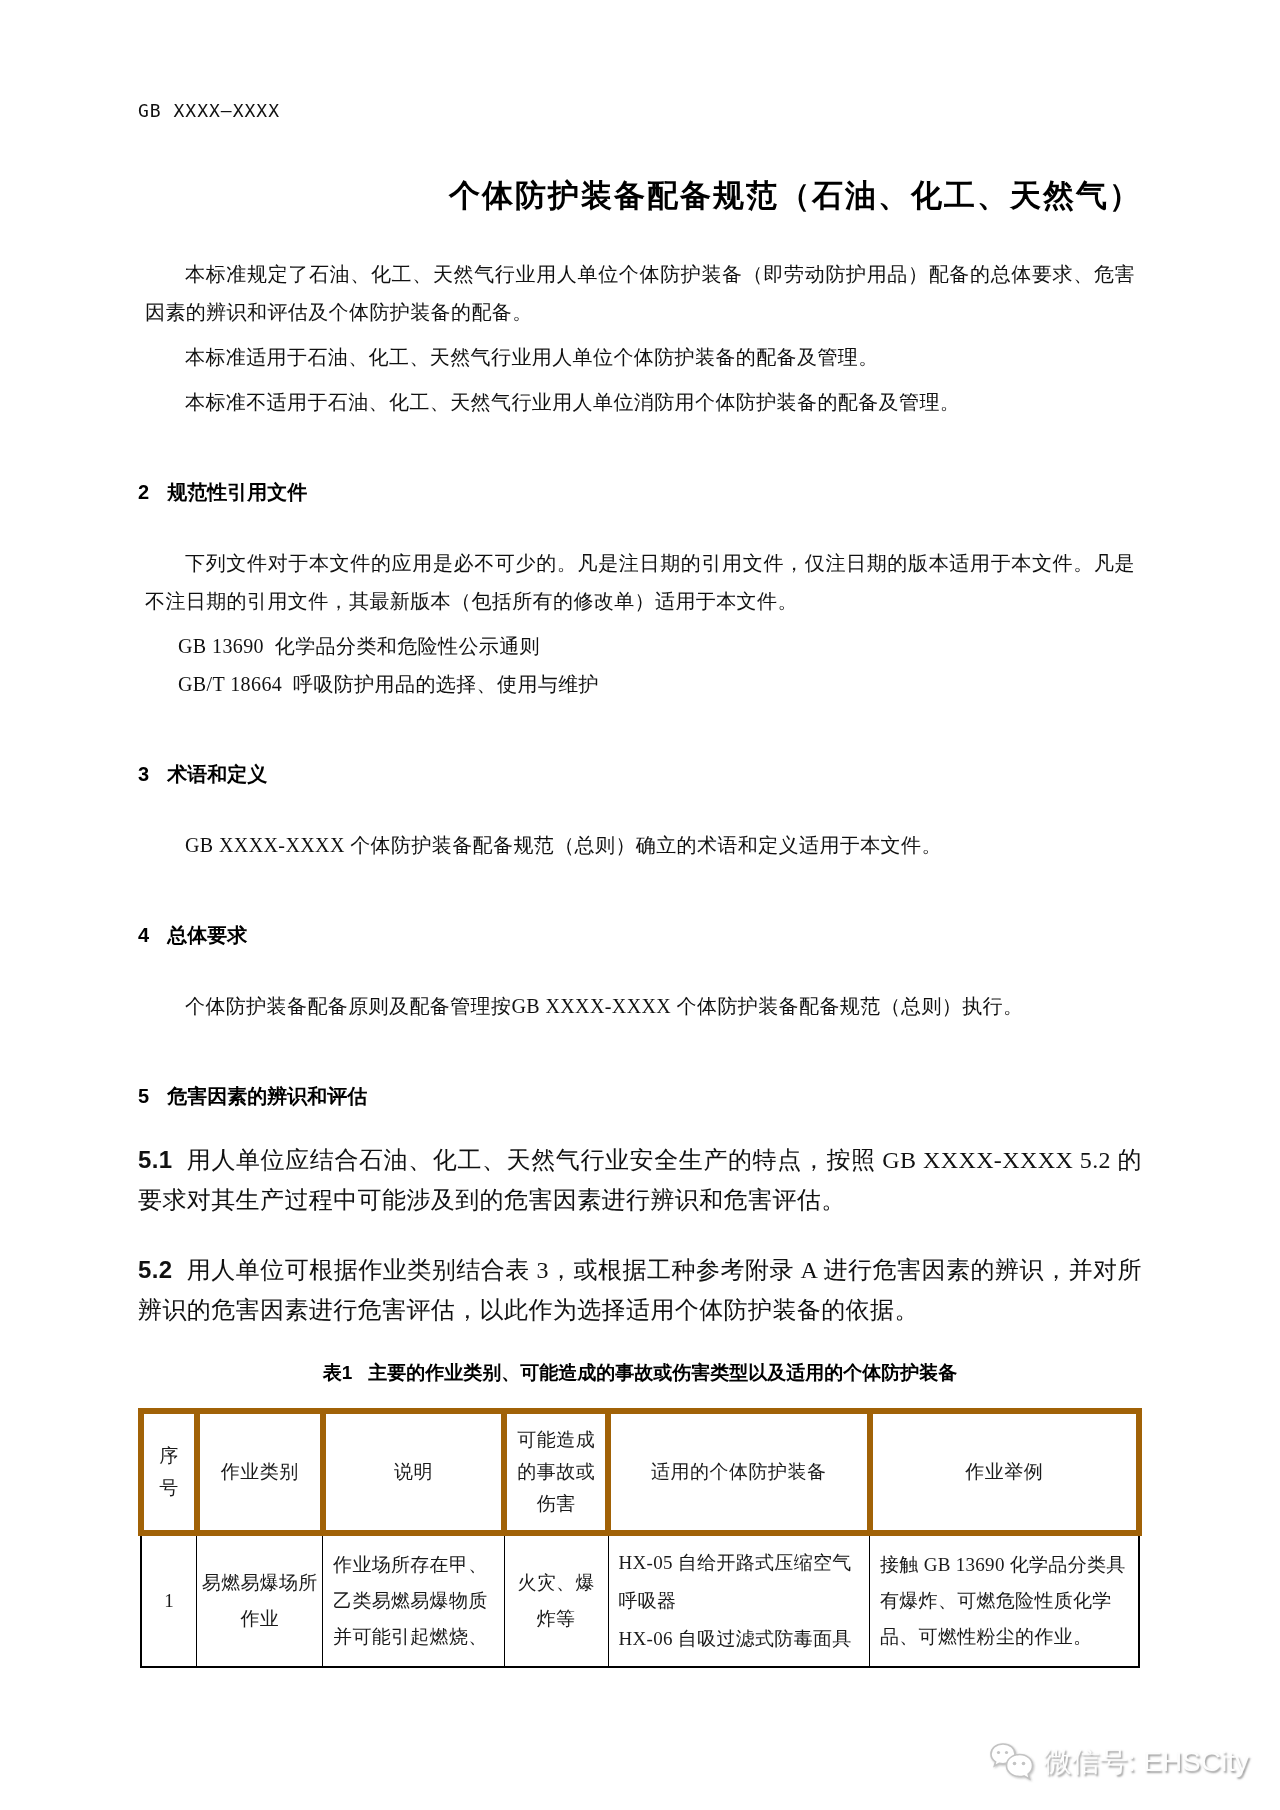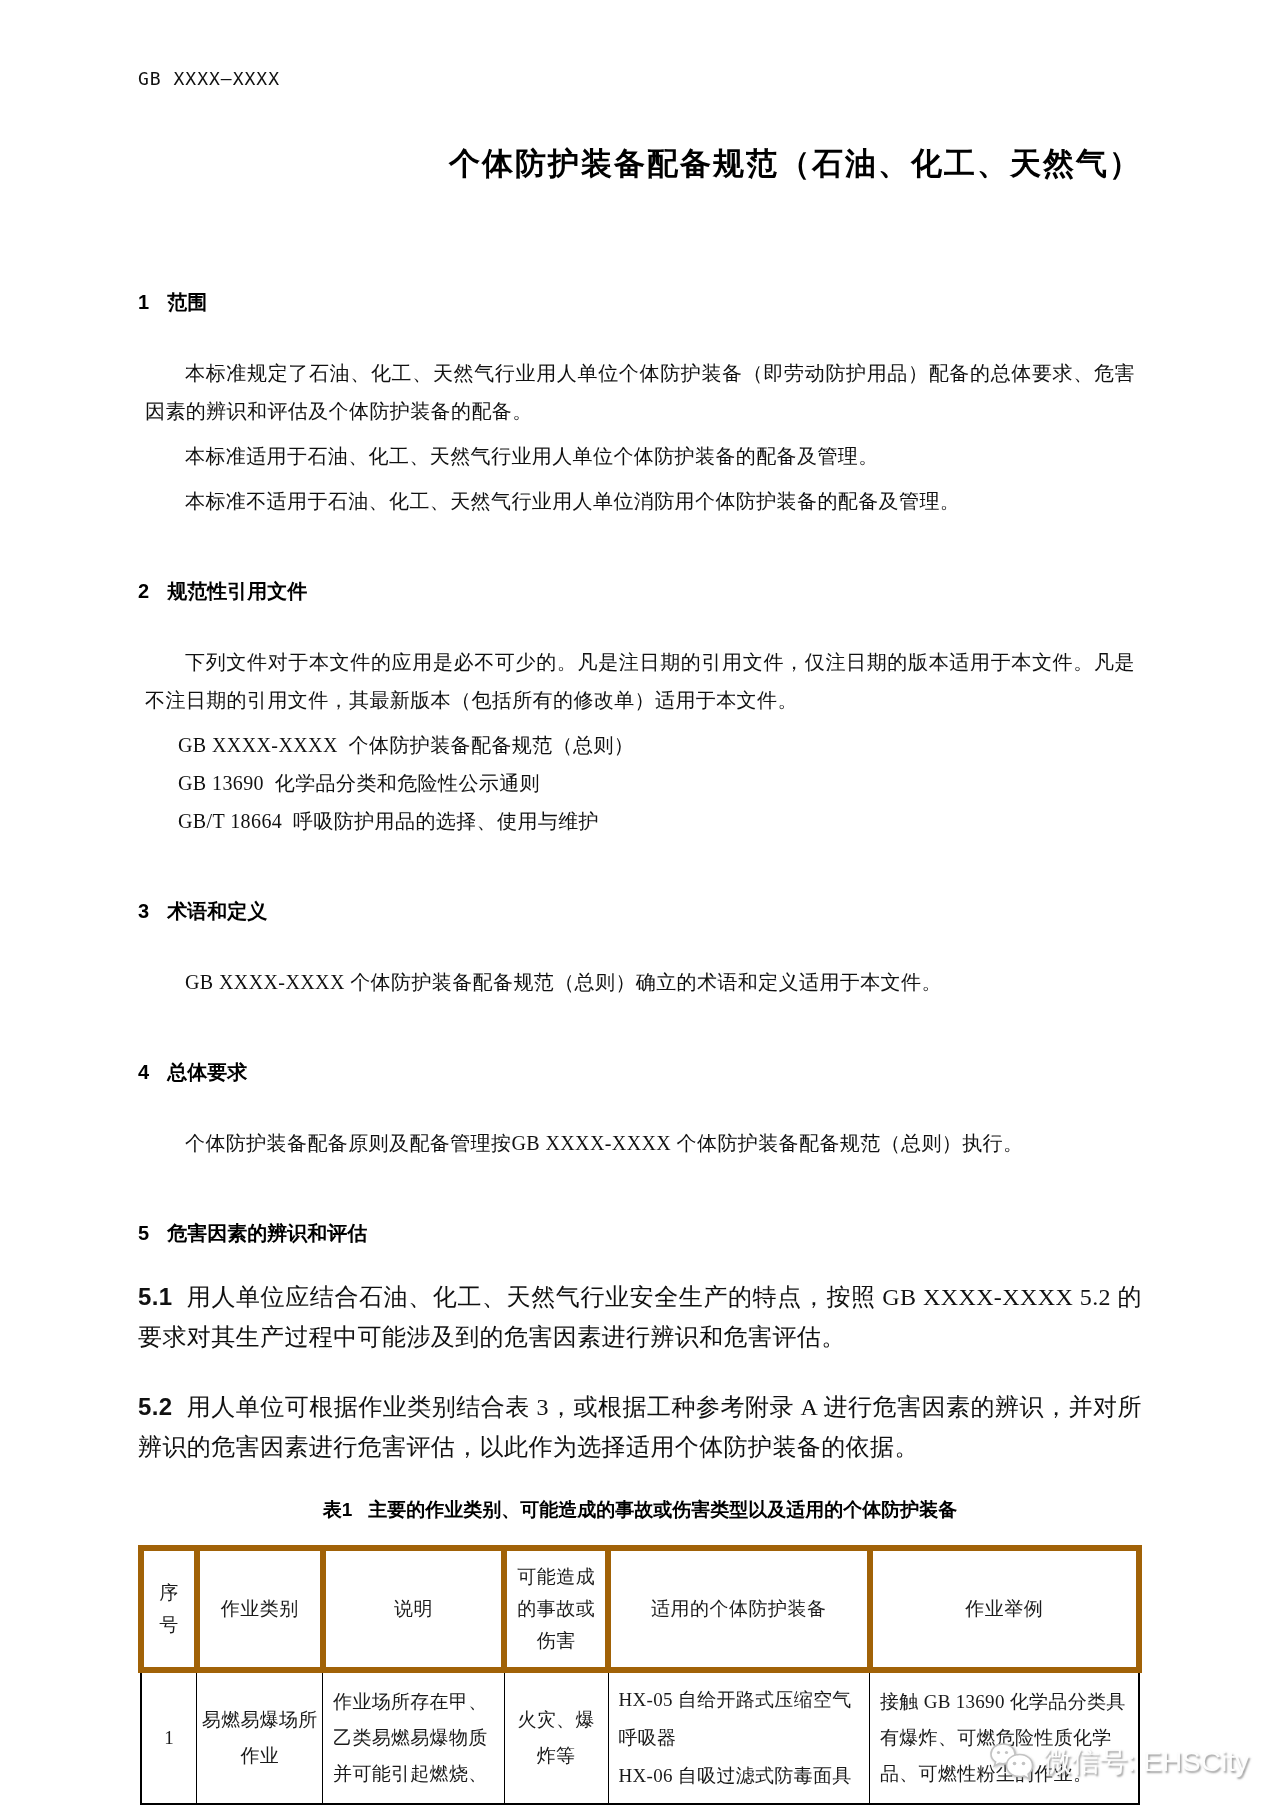--- a/index.html
+++ b/index.html
@@ -2,21 +2,21 @@
 <html lang="zh"><head>
 <meta charset="utf-8">
 <style>
   html,body{margin:0;padding:0;background:#ffffff;}
   .page{
     position:relative;
     width:1280px;height:1810px;
     margin:0 auto;
     background:#ffffff;
     box-sizing:border-box;
-    padding:68px 138px 0 138px;
+    padding:100px 138px 0 138px;
     font-family:"Liberation Serif","DejaVu Serif",serif;
     color:#1a1a1a;
     overflow:hidden;
   }
   .doc-code{
     font-family:"DejaVu Sans Mono","Liberation Mono",monospace;
     font-size:18px;
     letter-spacing:1px;
     color:#111;
   }
@@ -122,35 +122,31 @@
 </style>
 </head>
 <body>
 
 <div class="page">
 
   <div class="doc-code">GB XXXX—XXXX</div>
 
   <h1 class="title">个体防护装备配备规范（石油、化工、天然气）</h1>
 
-  <div class="sec-heading first">
-    <span class="sec-num">1</span><span>范围</span>
-  </div>
   <div class="body-block">
     <p class="body-text indent">本标准规定了石油、化工、天然气行业用人单位个体防护装备（即劳动防护用品）配备的总体要求、危害因素的辨识和评估及个体防护装备的配备。</p>
     <p class="body-text indent">本标准适用于石油、化工、天然气行业用人单位个体防护装备的配备及管理。</p>
     <p class="body-text indent">本标准不适用于石油、化工、天然气行业用人单位消防用个体防护装备的配备及管理。</p>
   </div>
 
   <div class="sec-heading">
     <span class="sec-num">2</span><span>规范性引用文件</span>
   </div>
   <div class="body-block">
     <p class="body-text indent">下列文件对于本文件的应用是必不可少的。凡是注日期的引用文件，仅注日期的版本适用于本文件。凡是不注日期的引用文件，其最新版本（包括所有的修改单）适用于本文件。</p>
-    <p class="ref-line">GB XXXX-XXXX  个体防护装备配备规范（总则）</p>
     <p class="ref-line">GB 13690  化学品分类和危险性公示通则</p>
     <p class="ref-line">GB/T 18664  呼吸防护用品的选择、使用与维护</p>
   </div>
 
   <div class="sec-heading">
     <span class="sec-num">3</span><span>术语和定义</span>
   </div>
   <div class="body-block">
     <p class="body-text indent">GB XXXX-XXXX 个体防护装备配备规范（总则）确立的术语和定义适用于本文件。</p>
   </div>

